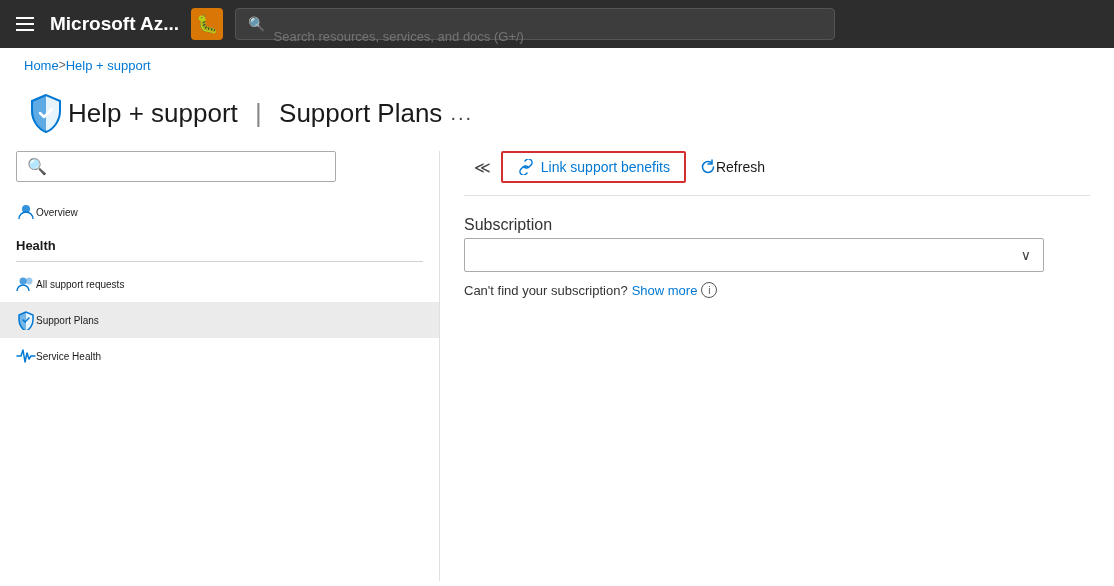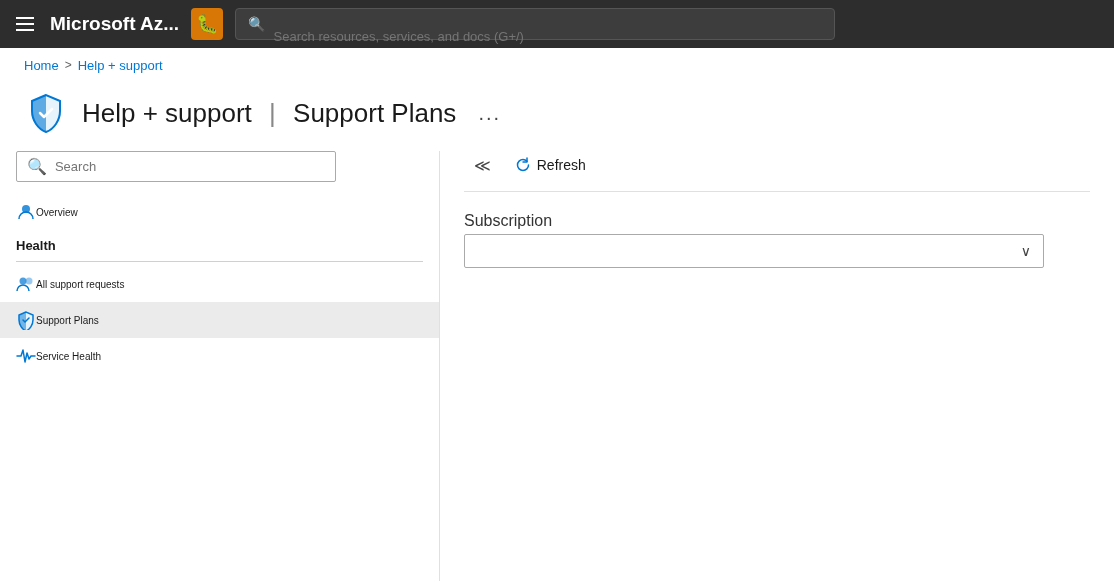--- a/index.html
+++ b/index.html
@@ -71,37 +71,36 @@
     .search-bar .search-icon-top {
       color: #aaa;
       font-size: 14px;
     }
 
     
     .breadcrumb {
       padding: 10px 24px;
       display: flex;
       align-items: flex-start;
-      gap: 6px;
       font-size: 13px;
       background: #fff;
     }
     .breadcrumb a {
       color: #0078d4;
       text-decoration: none;
       cursor: pointer;
     }
     .breadcrumb .sep { color: #666; font-size: 12px; }
 
     
     .page-header {
       display: flex;
       align-items: center;
       padding: 8px 24px 16px 24px;
-      gap: 14px;
+      gap: 0;
     }
     .page-icon {
       width: 44px;
       height: 44px;
       flex-shrink: 0;
     }
     .page-title {
       font-size: 26px;
       font-weight: 300;
       color: #1a1a1a;
@@ -226,21 +225,20 @@
       background: #fff;
       color: #0078d4;
       cursor: pointer;
       font-size: 14px;
       border-radius: 2px;
     }
 
     .refresh-btn {
       display: flex;
       align-items: center;
-      gap: 6px;
       padding: 6px 14px;
       border: none;
       background: #fff;
       color: #1a1a1a;
       cursor: pointer;
       font-size: 14px;
     }
 
     
     .field-label {
@@ -332,21 +330,20 @@
   <button class="more-btn">...</button>
 </div>
 
 <div class="main-content">
 
   <div class="sidebar">
 
     <div class="sidebar-search-row">
       <div class="search-wrapper">
         <span class="search-icon">🔍</span>
-        <input type="text" placeholder="Search" style="">
       </div>
     </div>
 
     <div class="nav-item">
       <div class="nav-icon">
         <svg width="20" height="20" viewBox="0 0 20 20" fill="none">
           <circle cx="10" cy="7" r="4" fill="#0078d4" opacity="0.8"></circle>
           <path d="M3 17c0-3.9 3.1-7 7-7s7 3.1 7 7" stroke="#0078d4" stroke-width="1.5" fill="none"></path>
         </svg>
       </div>
@@ -386,31 +383,43 @@
       </div>
       <span>Service Health</span>
     </div>
   </div>
 
   <div class="right-content">
 
     <div class="toolbar-row">
       <button class="collapse-arrow" title="Collapse">≪</button>
 
+      <button class="link-benefit-btn">
+        <svg width="18" height="16" viewBox="0 0 18 16" fill="none">
+          <path d="M7 8a3.5 3.5 0 0 0 5 0l2-2a3.5 3.5 0 0 0-5-5L8 2" stroke="#0078d4" stroke-width="1.5" stroke-linecap="round"></path>
+          <path d="M11 8a3.5 3.5 0 0 0-5 0l-2 2a3.5 3.5 0 0 0 5 5L10 14" stroke="#0078d4" stroke-width="1.5" stroke-linecap="round"></path>
+        </svg>
+        <span>Link support benefits</span>
+      </button>
 
       <button class="refresh-btn">
         <svg width="16" height="16" viewBox="0 0 16 16" fill="none">
           <path d="M13.5 8A5.5 5.5 0 1 1 8 2.5c1.6 0 3 .7 4 1.8" stroke="#0078d4" stroke-width="1.5" stroke-linecap="round" fill="none"></path>
           <polyline points="12,1 12,5 8,5" stroke="#0078d4" stroke-width="1.5" stroke-linecap="round" stroke-linejoin="round" fill="none"></polyline>
         </svg>
         <span>Refresh</span>
       </button>
     </div>
 
     <div>
       <div class="field-label">Subscription</div>
       <div class="select-box">
         <span></span>
         <span class="select-chevron">∨</span>
       </div>
+      <div class="cant-find-row">
+        <span>Can't find your subscription?</span>
+        <a>Show more</a>
+        <span class="info-icon">i</span>
+      </div>
     </div>
   </div>
 </div>
 
 </body></html>

